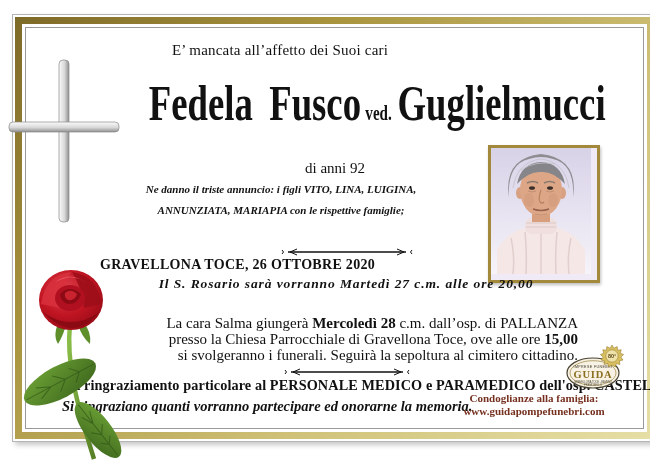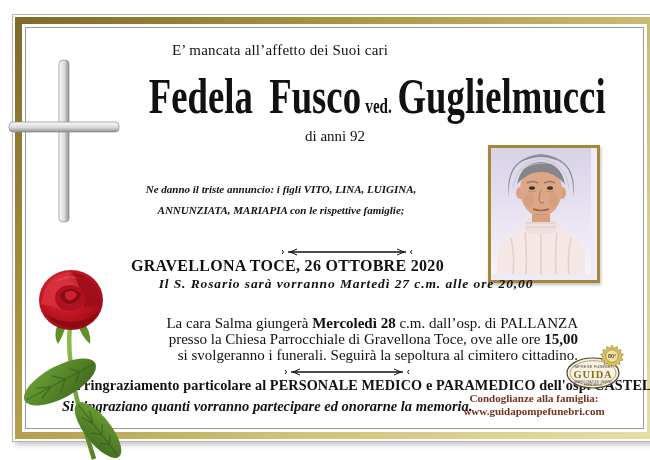--- a/index.html
+++ b/index.html
@@ -10,31 +10,31 @@
          border:1px solid #b5b5b5;padding:2px;box-sizing:border-box;
          box-shadow:3px 3px 5px rgba(0,0,0,.22);}
   .frame-gold{width:100%;height:100%;box-sizing:border-box;padding:7px;
          background:linear-gradient(135deg,#7e6a28 0%,#a8943e 30%,#cfc178 65%,#e6dfa6 100%);}
   .frame-gap{width:100%;height:100%;box-sizing:border-box;background:#fff;padding:3px;}
   .frame-line{width:100%;height:100%;box-sizing:border-box;border:1px solid #9a9a9a;background:#fff;}
   
   .layer{position:absolute;inset:0;}
   .abs{position:absolute;}
   .opening{left:120px;top:42px;width:320px;text-align:center;font-size:15px;letter-spacing:.2px;}
-  .title-wrap{left:60px;top:66px;width:590px;text-align:center;white-space:nowrap;}
+  .title-wrap{left:60px;top:73px;width:590px;text-align:center;white-space:nowrap;}
   .title-inner{display:inline-block;transform:scaleX(.72);transform-origin:50% 50%;
                font-weight:bold;font-size:51px;line-height:60px;word-spacing:10px;}
   .title-ved{font-size:21px;font-weight:bold;margin:0 8px 0 6px;word-spacing:0;}
-  .age{left:235px;top:128px;width:200px;text-align:center;font-size:15px;}
+  .age{left:235px;top:160px;width:200px;text-align:center;font-size:15px;}
   .announce{left:72px;top:179px;width:418px;text-align:center;font-style:italic;font-weight:bold;
             font-size:11px;line-height:21px;}
   .divider{height:12px;}
   .div1{left:280px;top:244px;width:134px;}
   .div2{left:283px;top:364px;width:128px;}
-  .place-date{left:100px;top:257px;font-size:16px;font-weight:bold;letter-spacing:.3px;margin-left:31px;}
+  .place-date{left:100px;top:257px;font-size:14px;font-weight:bold;letter-spacing:.3px;}
   .rosario{left:120px;top:276px;width:452px;text-align:center;font-style:italic;font-weight:bold;
            font-size:13.5px;line-height:15.5px;letter-spacing:.9px;}
   .salma{left:102px;top:316px;width:476px;text-align:right;font-size:15px;line-height:15.8px;}
   .thanks1{left:62px;top:377px;white-space:nowrap;font-weight:bold;font-size:15px;
            transform:scaleX(.95);transform-origin:0 0;letter-spacing:.1px;}
   .thanks2{left:62px;top:398px;white-space:nowrap;font-weight:bold;font-style:italic;font-size:14.5px;}
   .condolence{left:440px;top:392px;width:188px;text-align:center;font-weight:bold;
               font-size:11px;line-height:12.5px;color:#76301f;}
   .b{font-weight:bold;}
   

